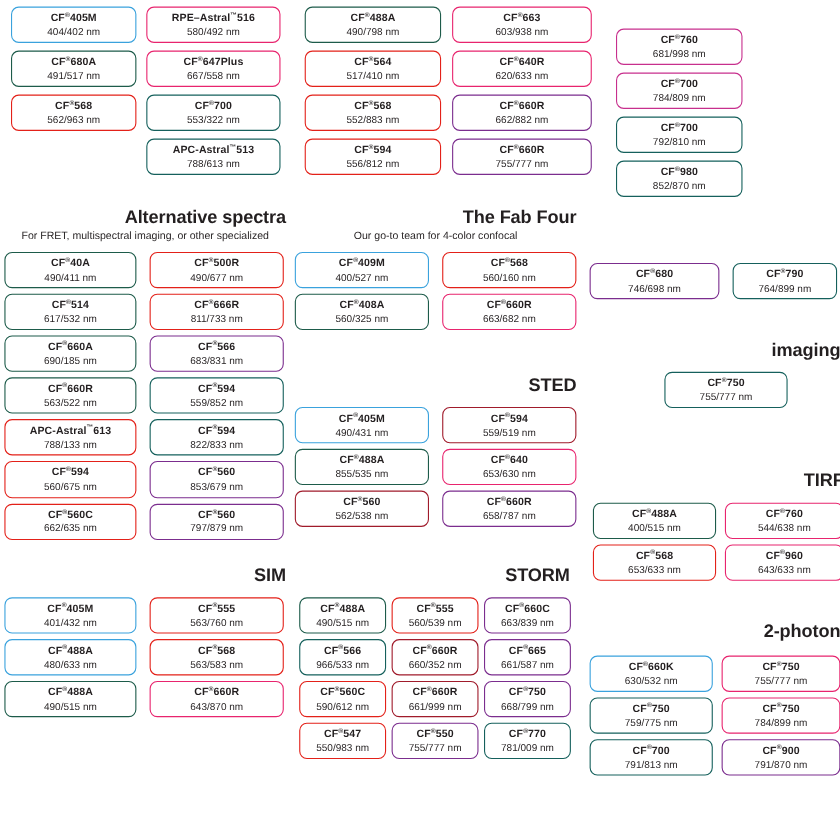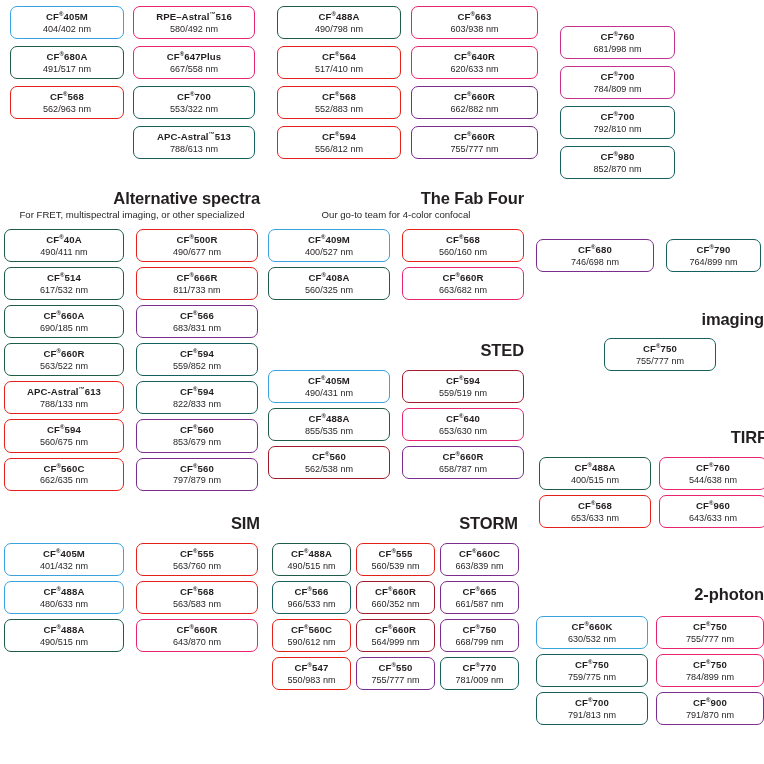--- a/index.html
+++ b/index.html
@@ -388,42 +388,42 @@
         <div class="chip c-purple">
           <div class="name">CF<sup>®</sup>665</div>
           <div class="spec">661/587 nm</div>
         </div>
         <div class="chip c-red">
           <div class="name">CF<sup>®</sup>560C</div>
           <div class="spec">590/612 nm</div>
         </div>
         <div class="chip c-darkred">
           <div class="name">CF<sup>®</sup>660R</div>
-          <div class="spec">564/999 nm</div>
+          <div class="spec">661/999 nm</div>
         </div>
         <div class="chip c-purple">
           <div class="name">CF<sup>®</sup>750</div>
           <div class="spec">668/799 nm</div>
         </div>
         <div class="chip c-red">
           <div class="name">CF<sup>®</sup>547</div>
           <div class="spec">550/983 nm</div>
         </div>
         <div class="chip c-purple">
           <div class="name">CF<sup>®</sup>550</div>
           <div class="spec">755/777 nm</div>
         </div>
         <div class="chip c-teal">
           <div class="name">CF<sup>®</sup>770</div>
           <div class="spec">781/009 nm</div>
         </div>
       </div>
   </div>
 
-  <div class="section" style="left:536px; top:565px; width:228px;margin-top:20px;">
+  <div class="section" style="left:536px; top:565px; width:228px;">
     <div class="sec-title big">2-photon</div>
     <div class="grid" style="margin-top:12px; grid-template-columns:112px 108px; column-gap:8px; row-gap:5px;">
         <div class="chip c-blue">
           <div class="name">CF<sup>®</sup>660K</div>
           <div class="spec">630/532 nm</div>
         </div>
         <div class="chip c-pink">
           <div class="name">CF<sup>®</sup>750</div>
           <div class="spec">755/777 nm</div>
         </div>

